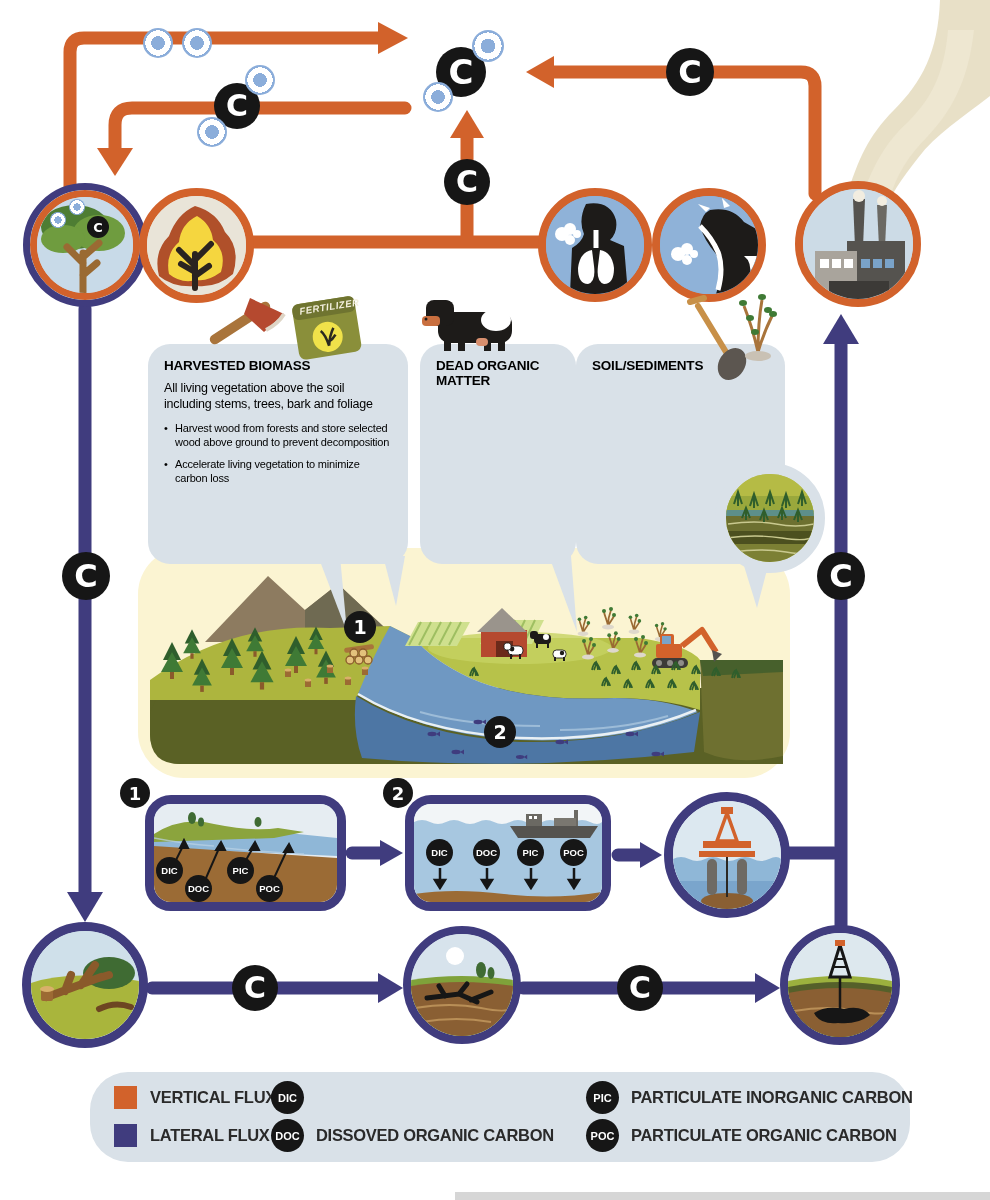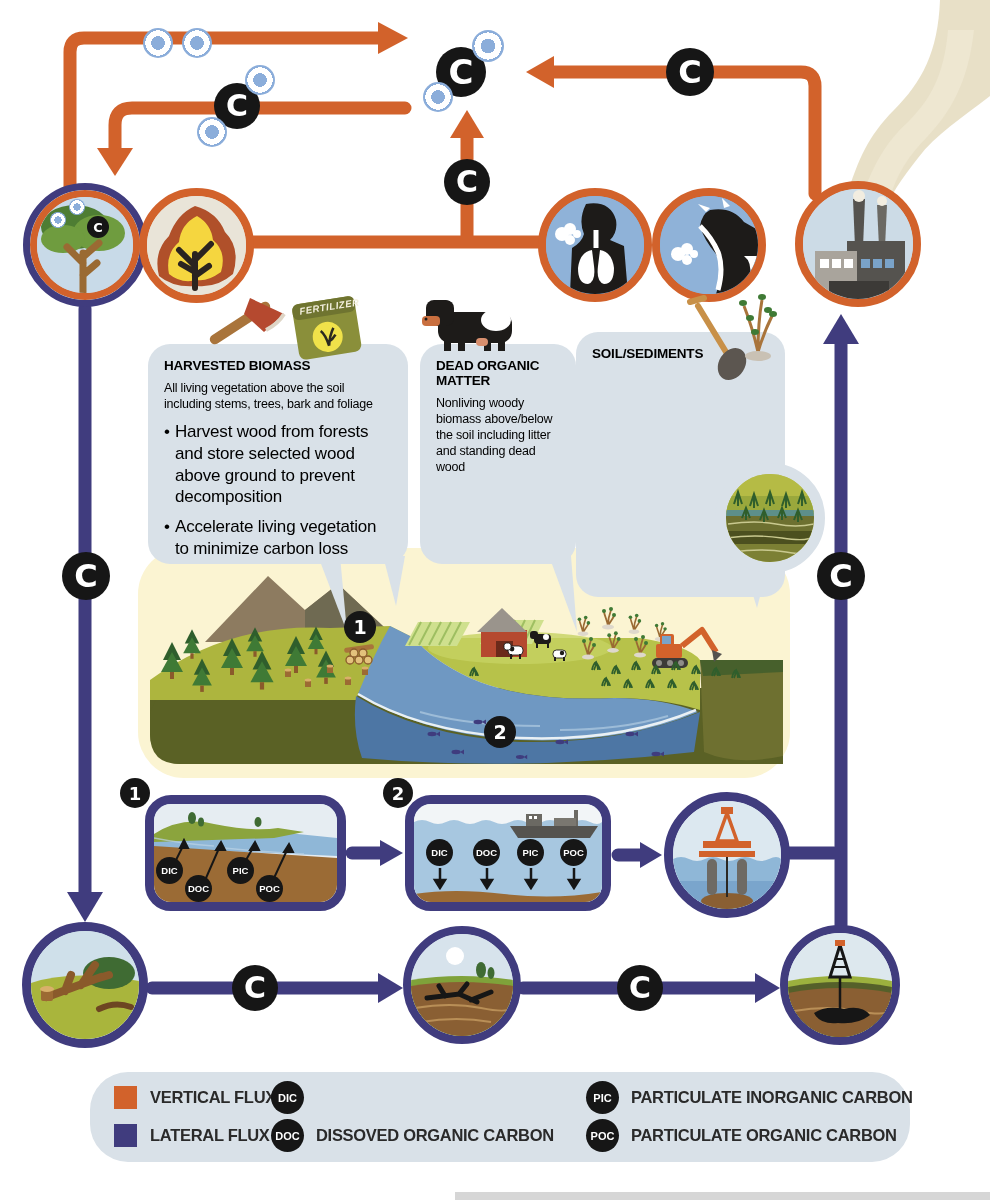--- a/index.html
+++ b/index.html
@@ -15,21 +15,21 @@
   .omol{position:absolute;border-radius:50%;z-index:5;
         background:radial-gradient(circle,#8badda 0 32%,#ffffff 32% 60%,#8badda 60% 100%);}
   
   .circ{position:absolute;border-radius:50%;box-sizing:border-box;overflow:hidden;z-index:2;}
   .circ .inner{position:absolute;inset:0;border-radius:50%;overflow:hidden;}
   
   .panel{position:absolute;background:#d9e1e8;border-radius:22px;z-index:2;
          color:#000000;padding:14px 14px 10px 16px;box-sizing:border-box;}
   .p-title{font-size:13.5px;font-weight:700;letter-spacing:-0.2px;margin-bottom:7px;}
   .p-desc{font-size:12.5px;line-height:1.28;letter-spacing:-0.2px;margin-bottom:9px;}
-  .p-bullet{display:flex;font-size:17px;line-height:1.28;letter-spacing:-0.2px;margin-bottom:8px;}
+  .p-bullet{display:flex;font-size:11px;line-height:1.28;letter-spacing:-0.2px;margin-bottom:8px;}
   .p-bullet .dot{flex:0 0 11px;}
   .p-bullet .dot::before{content:"\2022";}
   
   .cf{position:absolute;background:#161616;color:#fff;border-radius:50%;z-index:3;
       display:flex;align-items:center;justify-content:center;
       font-size:9.5px;font-weight:700;font-family:"Liberation Sans",sans-serif;}
   .numbadge{position:absolute;background:#161616;color:#fff;border-radius:50%;z-index:5;
       display:flex;align-items:center;justify-content:center;
       font-weight:700;font-family:"DejaVu Sans",sans-serif;}
   .navybox{position:absolute;border:9px solid #403c7e;border-radius:26px;z-index:2;
@@ -263,24 +263,23 @@
       <span>Harvest wood from forests and store selected wood above ground to prevent decomposition</span>
     </div>
     <div class="p-bullet">
       <span class="dot"></span>
       <span>Accelerate living vegetation to minimize carbon loss</span>
     </div>
   </div>
 
   <div class="panel" style="left:420px;top:344px;width:156px;height:220px">
     <div class="p-title">DEAD ORGANIC MATTER</div>
-    <div class="p-desc">Nonliving woody biomass above/below the soil including litter and standing dead wood</div>
-  </div>
-
-  <div class="panel" style="left:576px;top:332px;width:209px;height:265px">
+  </div>
+
+  <div class="panel" style="left:576px;top:344px;width:209px;height:220px">
     <div class="p-title">SOIL/SEDIMENTS</div>
   </div>
 
   <div class="circ" style="left:715px;top:463px;width:110px;height:110px;border:11px solid #d9e1e8;background:#b5bb45">
     <svg width="88" height="88" viewBox="0 0 88 88">
       <rect x="0" y="0" width="88" height="40" fill="#b5bb45"></rect>
       <rect x="0" y="22" width="88" height="16" fill="#9aa83c"></rect>
       <rect x="0" y="36" width="88" height="8" fill="#5d8f8a"></rect>
       <rect x="0" y="42" width="88" height="16" fill="#6d7030"></rect>
       <rect x="0" y="57" width="88" height="14" fill="#4c501f"></rect>

